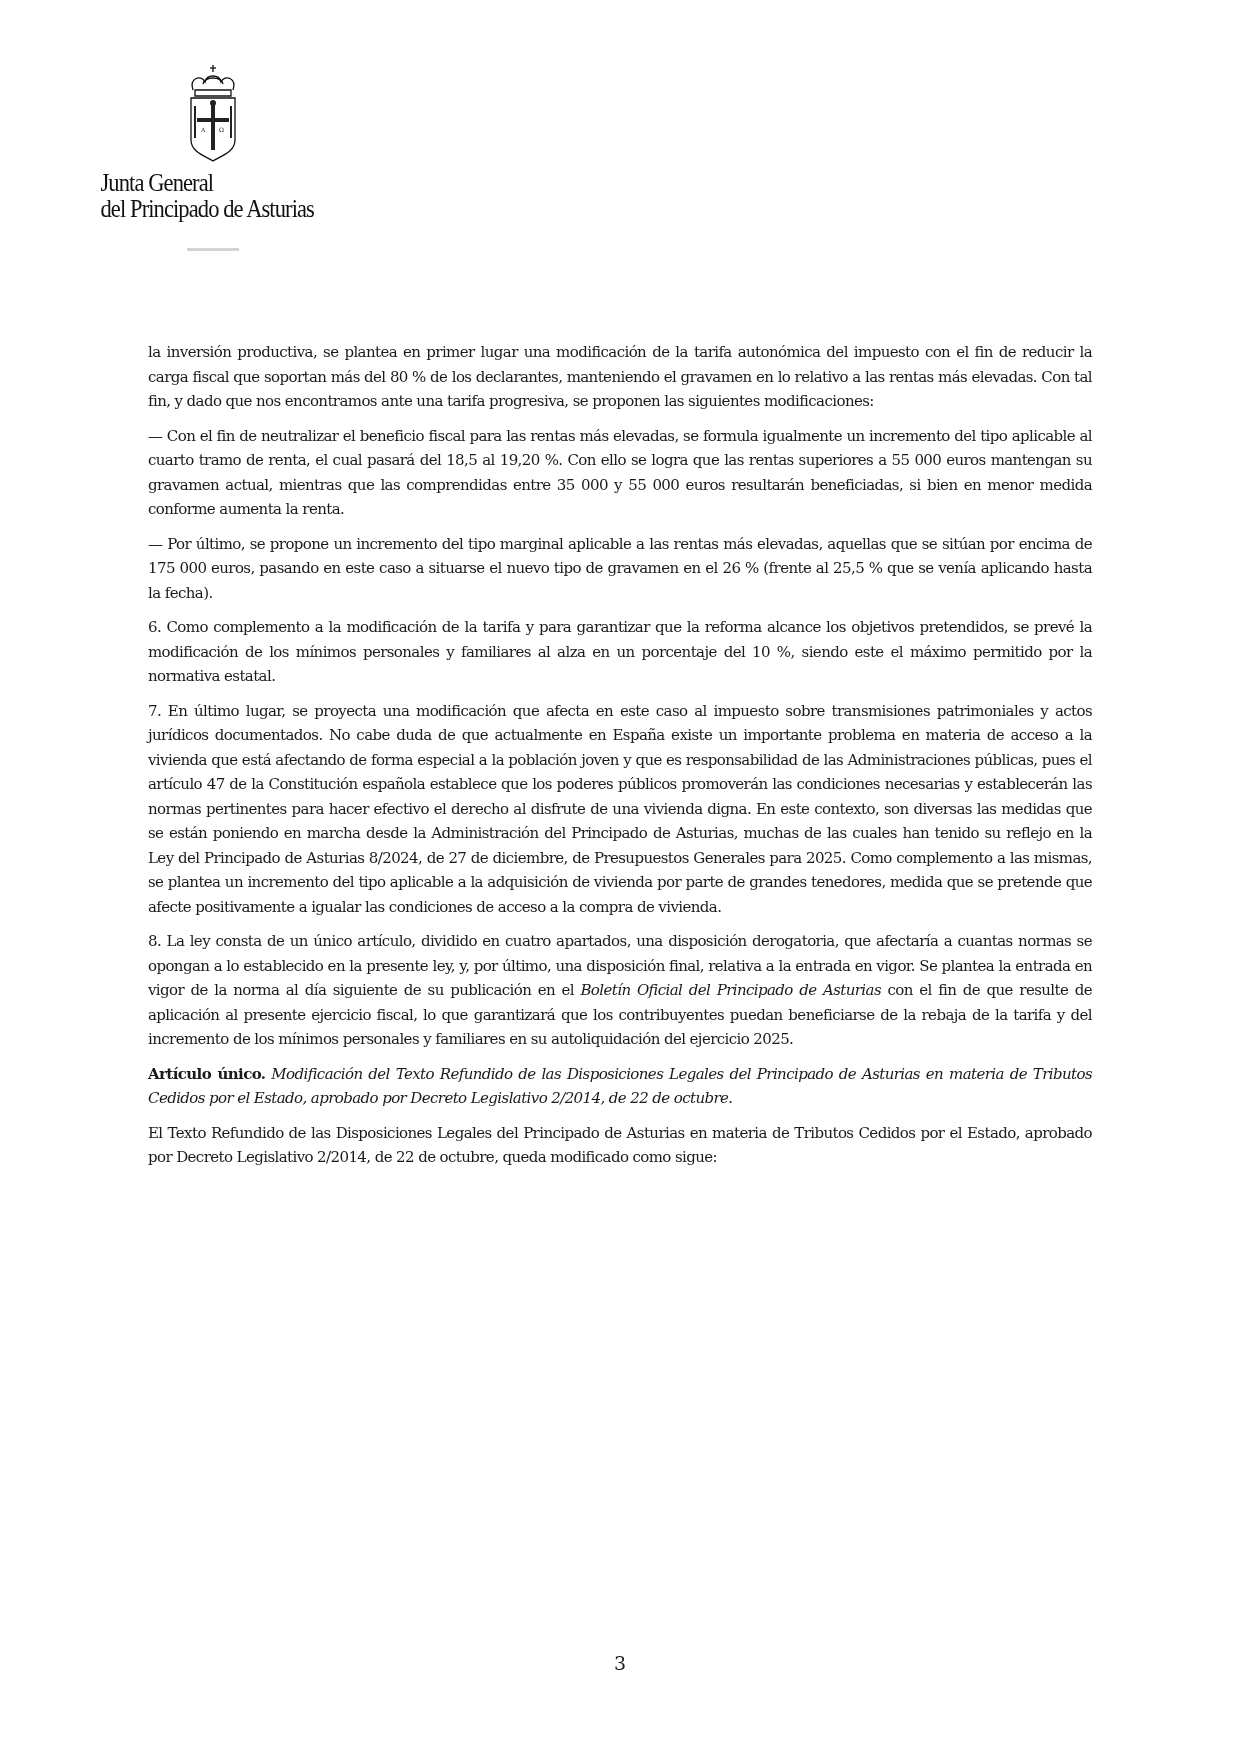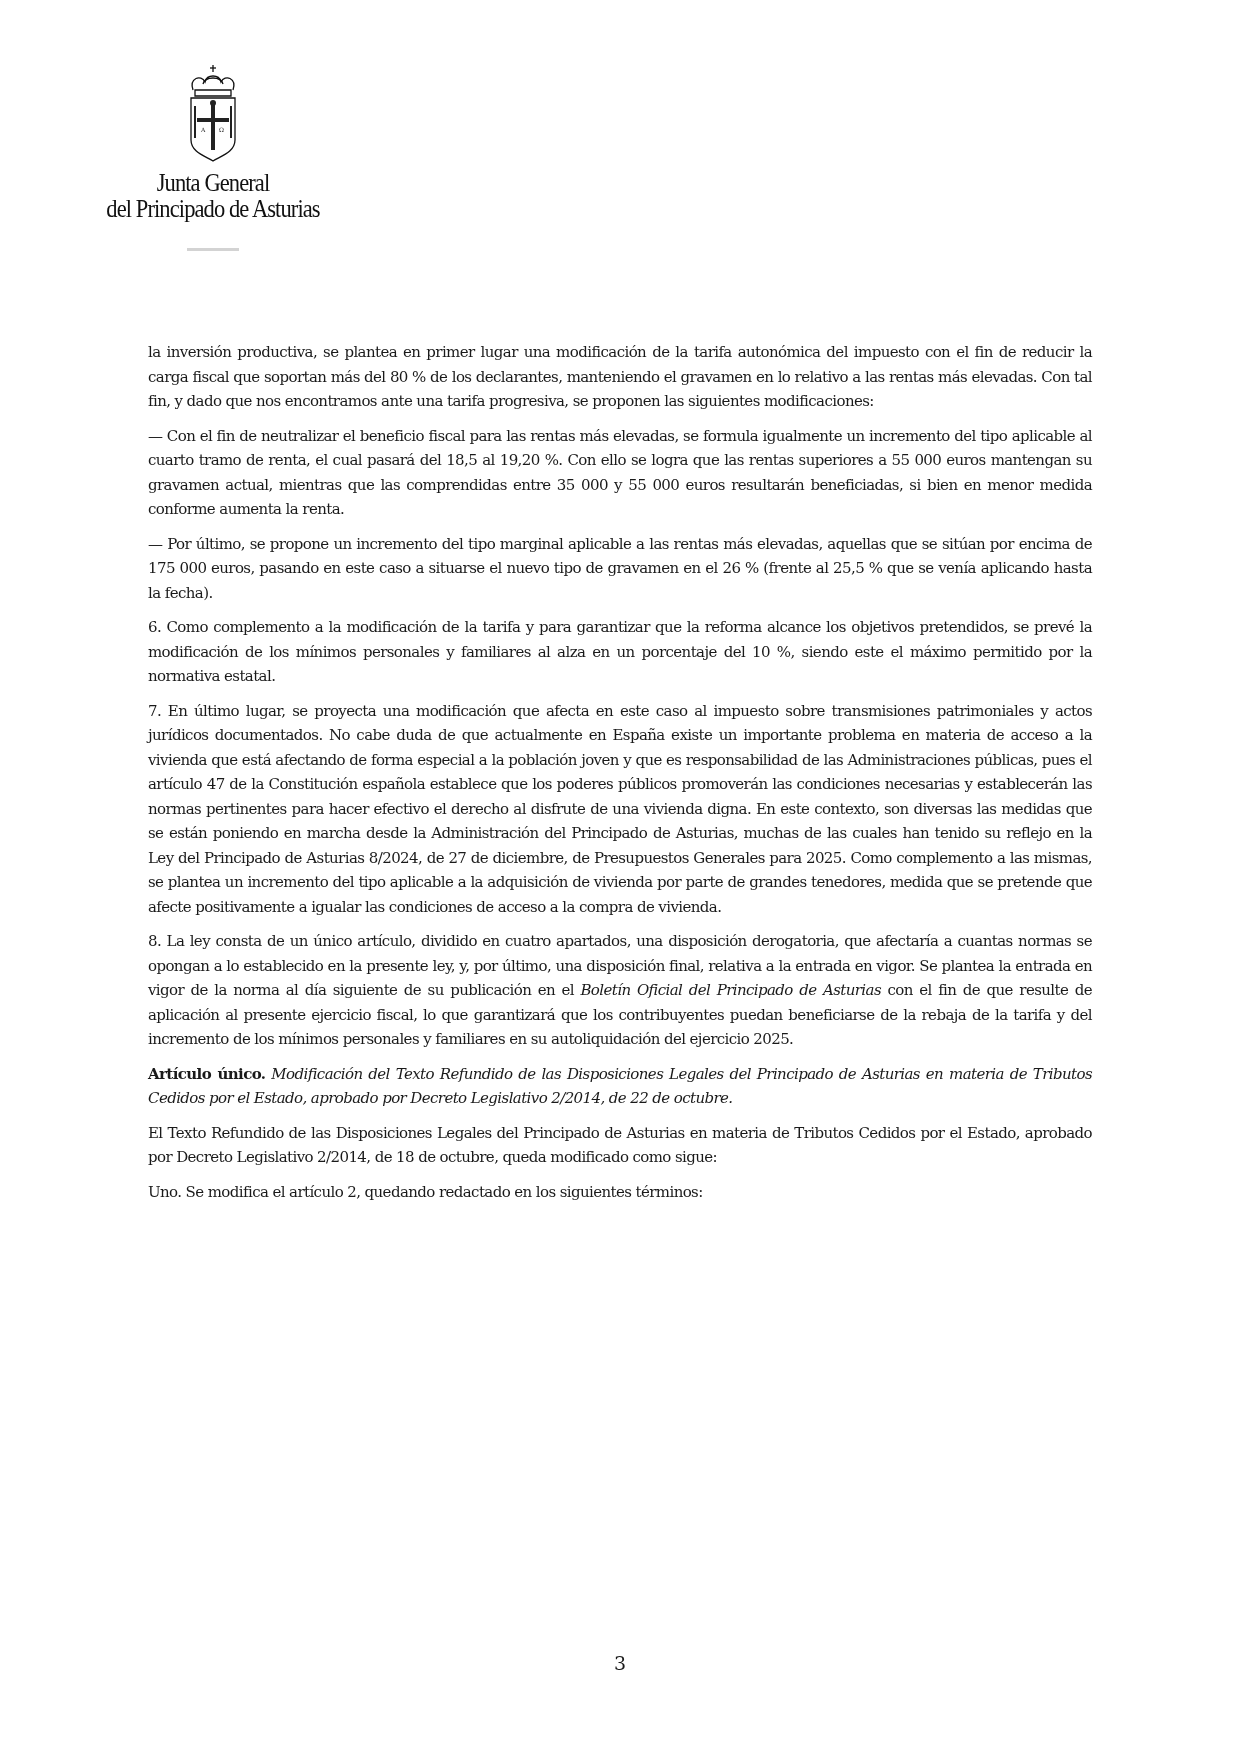--- a/index.html
+++ b/index.html
@@ -1,17 +1,17 @@
 <!DOCTYPE html>
 <html><head>
 <meta charset="utf-8">
 <style>
   html, body { margin: 0; padding: 0; background: #ffffff; }
   body { width: 1240px; height: 1754px; position: relative; overflow: hidden; color: #1a1a1a; }
-  .header { position: absolute; left: 88px; top: 64px; width: 250px; text-align: center; }
+  .header { position: absolute; left: 88px; top: 64px; width: 250px; }
   .crest { display: block; margin: 0 auto; width: 56px; height: 98px; }
   .org-line1, .org-line2 { font-family: "Liberation Serif", serif; font-size: 25px; line-height: 26px; letter-spacing: -1px; color: #111; transform: scaleX(0.9); }
   .org-line1 { margin-top: 8px; }
   .hdr-rule { width: 52px; height: 3px; background: #d3d3d3; margin: 26px auto 0; }
   .content { position: absolute; left: 148px; top: 340px; width: 944px; font-family: "DejaVu Serif", serif; font-size: 15px; line-height: 24.5px; text-align: justify; letter-spacing: -0.6px; }
   .content p { margin: 0 0 10px 0; }
   .content p.gap { margin-top: 8px; }
   .content b { font-weight: bold; }
   .content i { font-style: italic; }
   .page-num { position: absolute; left: 0; width: 1240px; top: 1652px; text-align: center; font-family: "DejaVu Serif", serif; font-size: 19px; }
@@ -45,17 +45,16 @@
 </div>
 
 <div class="content">
   <p>la inversión productiva, se plantea en primer lugar una modificación de la tarifa autonómica del impuesto con el fin de reducir la carga fiscal que soportan más del 80 % de los declarantes, manteniendo el gravamen en lo relativo a las rentas más elevadas. Con tal fin, y dado que nos encontramos ante una tarifa progresiva, se proponen las siguientes modificaciones:</p>
   <p>— Con el fin de neutralizar el beneficio fiscal para las rentas más elevadas, se formula igualmente un incremento del tipo aplicable al cuarto tramo de renta, el cual pasará del 18,5 al 19,20 %. Con ello se logra que las rentas superiores a 55 000 euros mantengan su gravamen actual, mientras que las comprendidas entre 35 000 y 55 000 euros resultarán beneficiadas, si bien en menor medida conforme aumenta la renta.</p>
   <p>— Por último, se propone un incremento del tipo marginal aplicable a las rentas más elevadas, aquellas que se sitúan por encima de 175 000 euros, pasando en este caso a situarse el nuevo tipo de gravamen en el 26 % (frente al 25,5 % que se venía aplicando hasta la fecha).</p>
   <p>6. Como complemento a la modificación de la tarifa y para garantizar que la reforma alcance los objetivos pretendidos, se prevé la modificación de los mínimos personales y familiares al alza en un porcentaje del 10 %, siendo este el máximo permitido por la normativa estatal.</p>
   <p>7. En último lugar, se proyecta una modificación que afecta en este caso al impuesto sobre transmisiones patrimoniales y actos jurídicos documentados. No cabe duda de que actualmente en España existe un importante problema en materia de acceso a la vivienda que está afectando de forma especial a la población joven y que es responsabilidad de las Administraciones públicas, pues el artículo 47 de la Constitución española establece que los poderes públicos promoverán las condiciones necesarias y establecerán las normas pertinentes para hacer efectivo el derecho al disfrute de una vivienda digna. En este contexto, son diversas las medidas que se están poniendo en marcha desde la Administración del Principado de Asturias, muchas de las cuales han tenido su reflejo en la Ley del Principado de Asturias 8/2024, de 27 de diciembre, de Presupuestos Generales para 2025. Como complemento a las mismas, se plantea un incremento del tipo aplicable a la adquisición de vivienda por parte de grandes tenedores, medida que se pretende que afecte positivamente a igualar las condiciones de acceso a la compra de vivienda.</p>
   <p><span>8. La ley consta de un único artículo, dividido en cuatro apartados, una disposición derogatoria, que afectaría a cuantas normas se opongan a lo establecido en la presente ley, y, por último, una disposición final, relativa a la entrada en vigor. Se plantea la entrada en vigor de la norma al día siguiente de su publicación en el </span><i>Boletín Oficial del Principado de Asturias</i><span> con el fin de que resulte de aplicación al presente ejercicio fiscal, lo que garantizará que los contribuyentes puedan beneficiarse de la rebaja de la tarifa y del incremento de los mínimos personales y familiares en su autoliquidación del ejercicio 2025.</span></p>
   <p class="gap"><b>Artículo único.</b> <i>Modificación del Texto Refundido de las Disposiciones Legales del Principado de Asturias en materia de Tributos Cedidos por el Estado, aprobado por Decreto Legislativo 2/2014, de 22 de octubre.</i></p>
-  <p>El Texto Refundido de las Disposiciones Legales del Principado de Asturias en materia de Tributos Cedidos por el Estado, aprobado por Decreto Legislativo 2/2014, de 18 de octubre, queda modificado como sigue:</p>
-  <p>Uno. Se modifica el artículo 2, quedando redactado en los siguientes términos:</p>
+  <p>El Texto Refundido de las Disposiciones Legales del Principado de Asturias en materia de Tributos Cedidos por el Estado, aprobado por Decreto Legislativo 2/2014, de 22 de octubre, queda modificado como sigue:</p>
 </div>
 
 <div class="page-num">3</div>
 
 </body></html>

